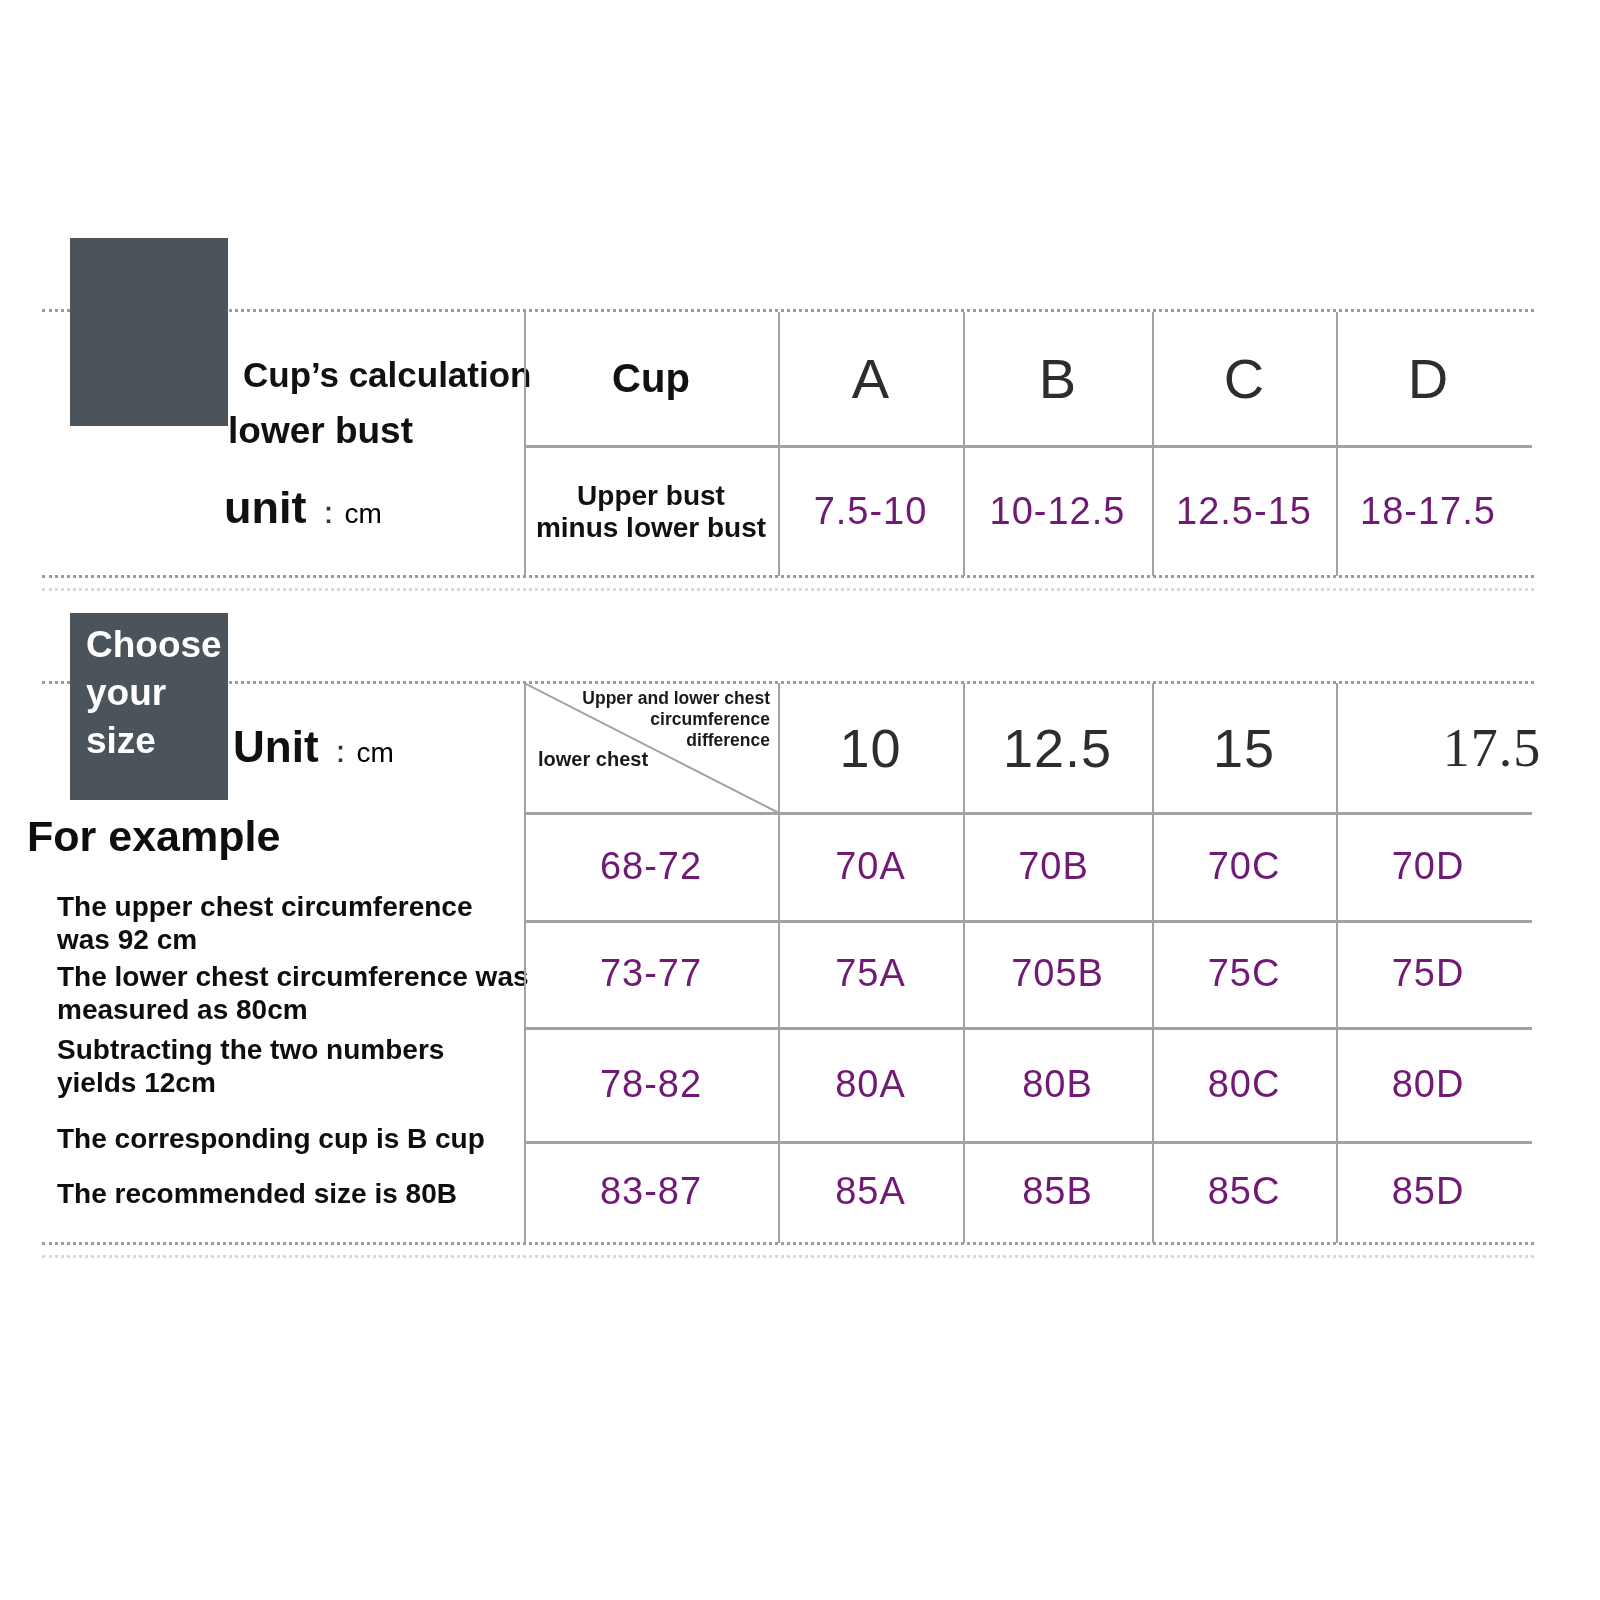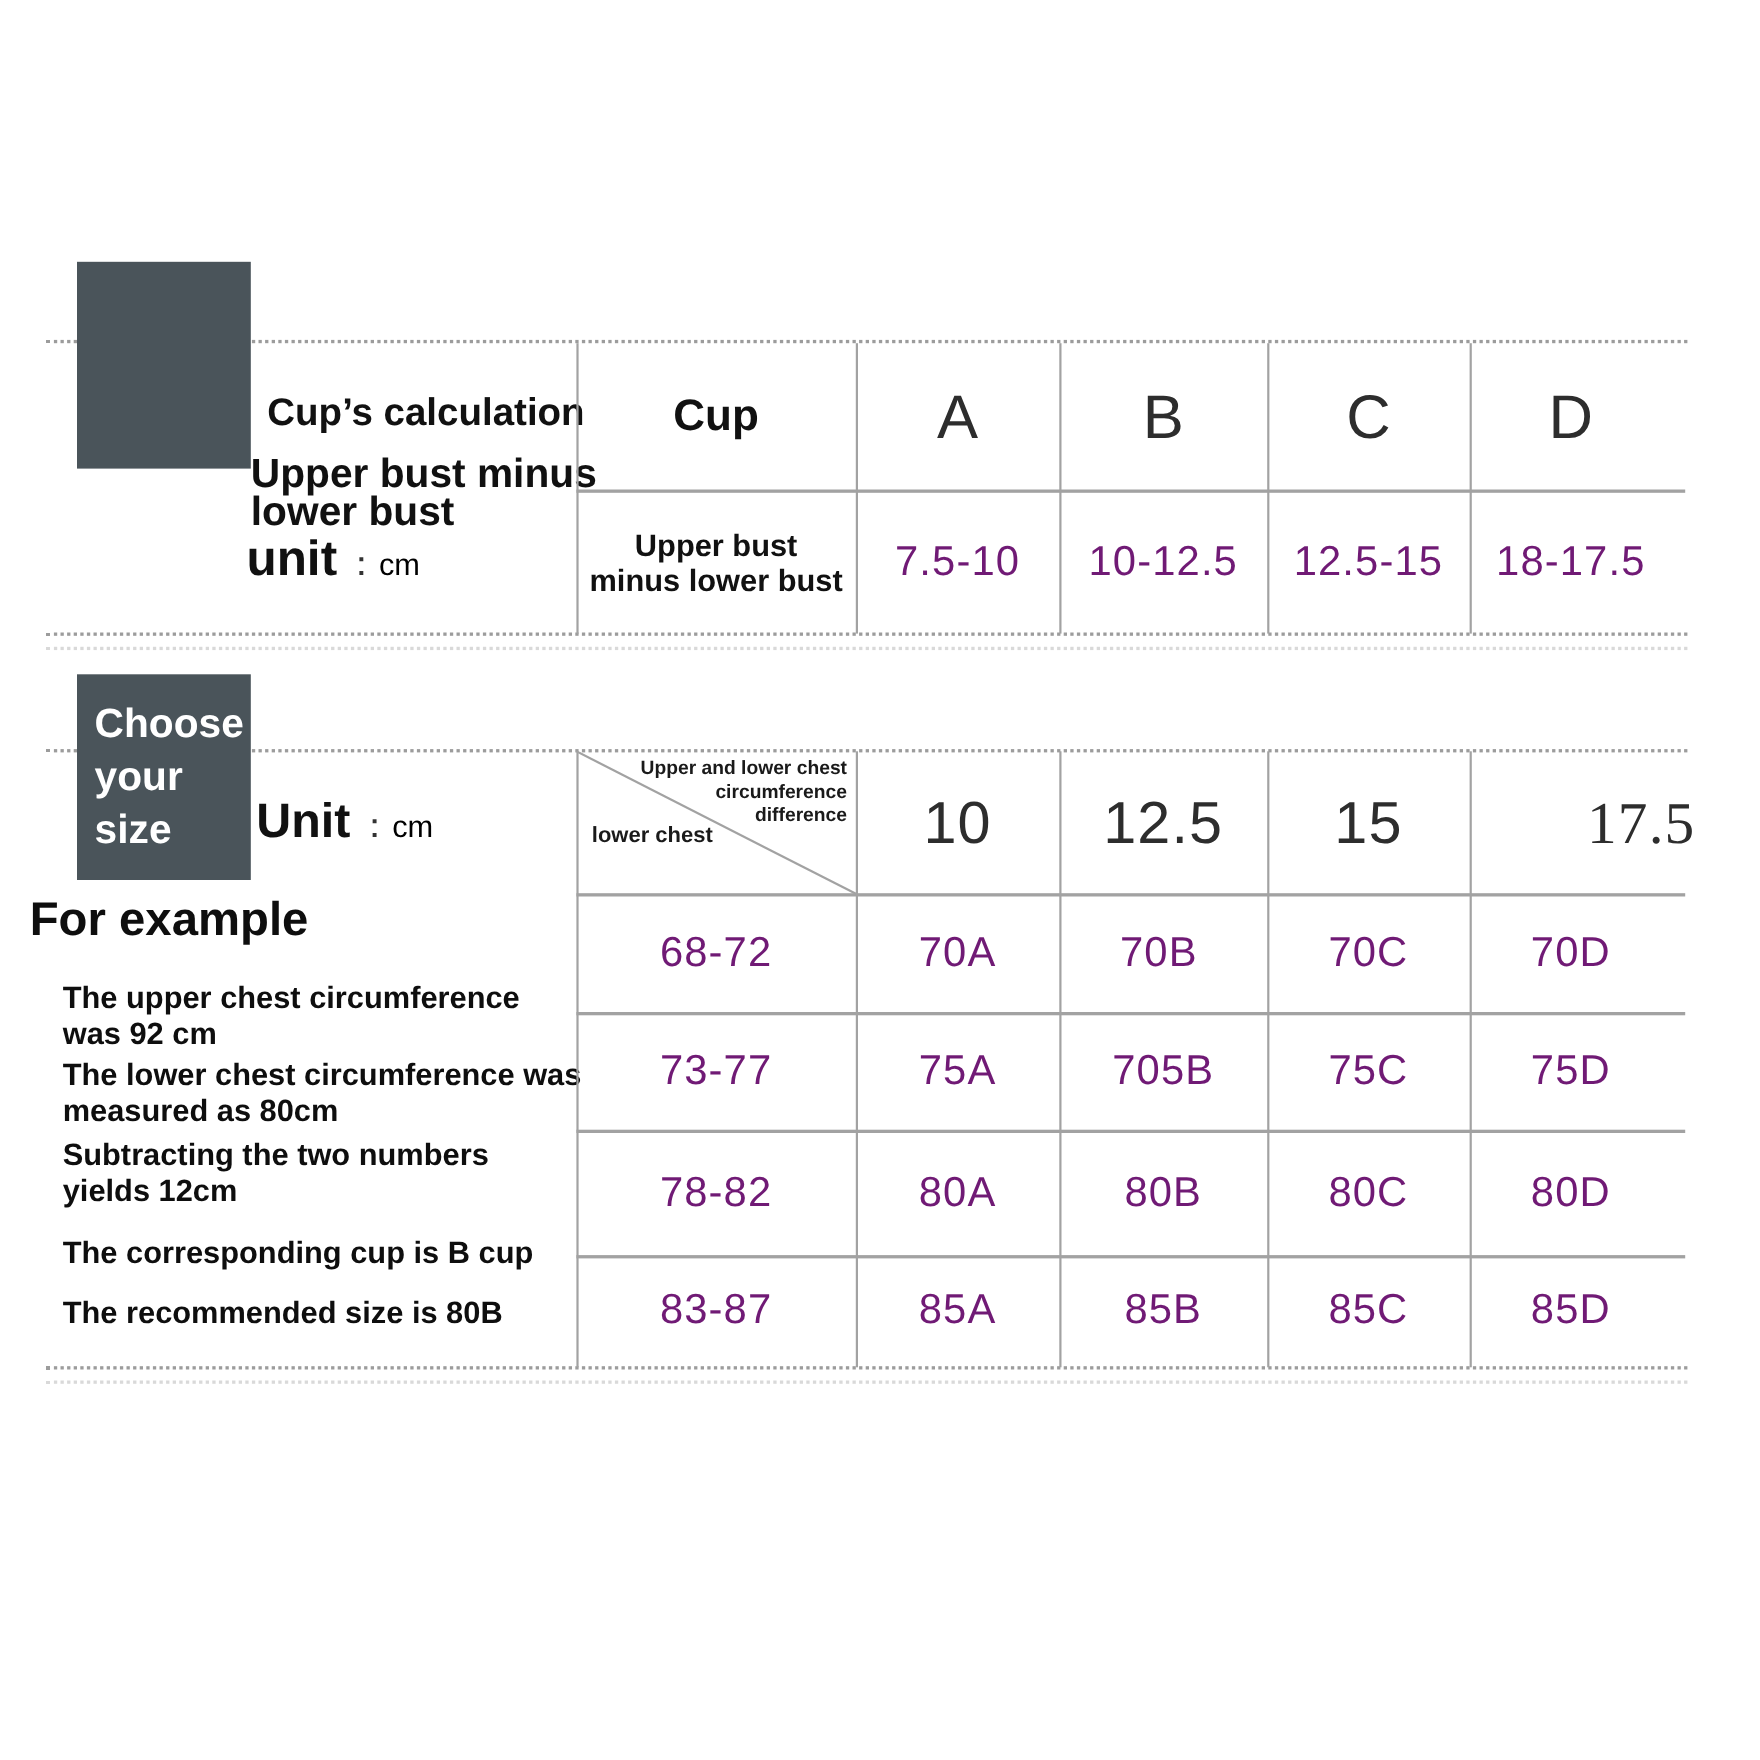--- a/index.html
+++ b/index.html
@@ -52,21 +52,20 @@
   <div class="dotline faint" style="top:588px"></div>
   <div class="dotline" style="top:681px"></div>
   <div class="dotline" style="top:1242px"></div>
   <div class="dotline faint" style="top:1255px"></div>
 
   <div class="darkbox" style="left:70px; top:238px; width:158px; height:188px;"></div>
 
   <div class="t-title" style="left:243px; top:355px;">Cup’s calculation</div>
 
   <div class="t-sub" style="left:228px; top:414px;">
-    <div>Upper bust minus</div>
     <div>lower bust</div>
   </div>
 
   <div class="unit-row" style="left:224px; top:482px;">
     <span class="unit-word">unit</span>
     <span class="unit-sep">：</span>
     <span class="unit-val">cm</span>
   </div>
 
   <div class="vline" style="left:524px;  top:312px; height:264px;"></div>
@@ -85,21 +84,21 @@
   <div class="cell cell-bold" style="left:524px; top:448px; width:254px; height:127px; flex-direction:column;">
     <div>Upper bust</div>
     <div>minus lower bust</div>
   </div>
   <div class="cell val" style="left:778px;  top:448px; width:185px; height:127px;">7.5-10</div>
   <div class="cell val" style="left:963px;  top:448px; width:189px; height:127px;">10-12.5</div>
   <div class="cell val" style="left:1152px; top:448px; width:184px; height:127px;">12.5-15</div>
   <div class="cell val" style="left:1336px; top:448px; width:184px; height:127px;">18-17.5</div>
 
   <div class="darkbox" style="left:70px; top:613px; width:158px; height:187px;">
-    <div class="badge-text" style="position:static; padding:21px 0 0 16px;">
+    <div class="badge-text" style="position:static; padding:8px 0 0 16px;">
       <div>Choose</div>
       <div>your</div>
       <div>size</div>
     </div>
   </div>
 
   <div class="unit-row" style="left:233px; top:722px;">
     <span class="unit-word" style="font-size:44px;">Unit</span>
     <span class="unit-sep">：</span>
     <span class="unit-val">cm</span>

